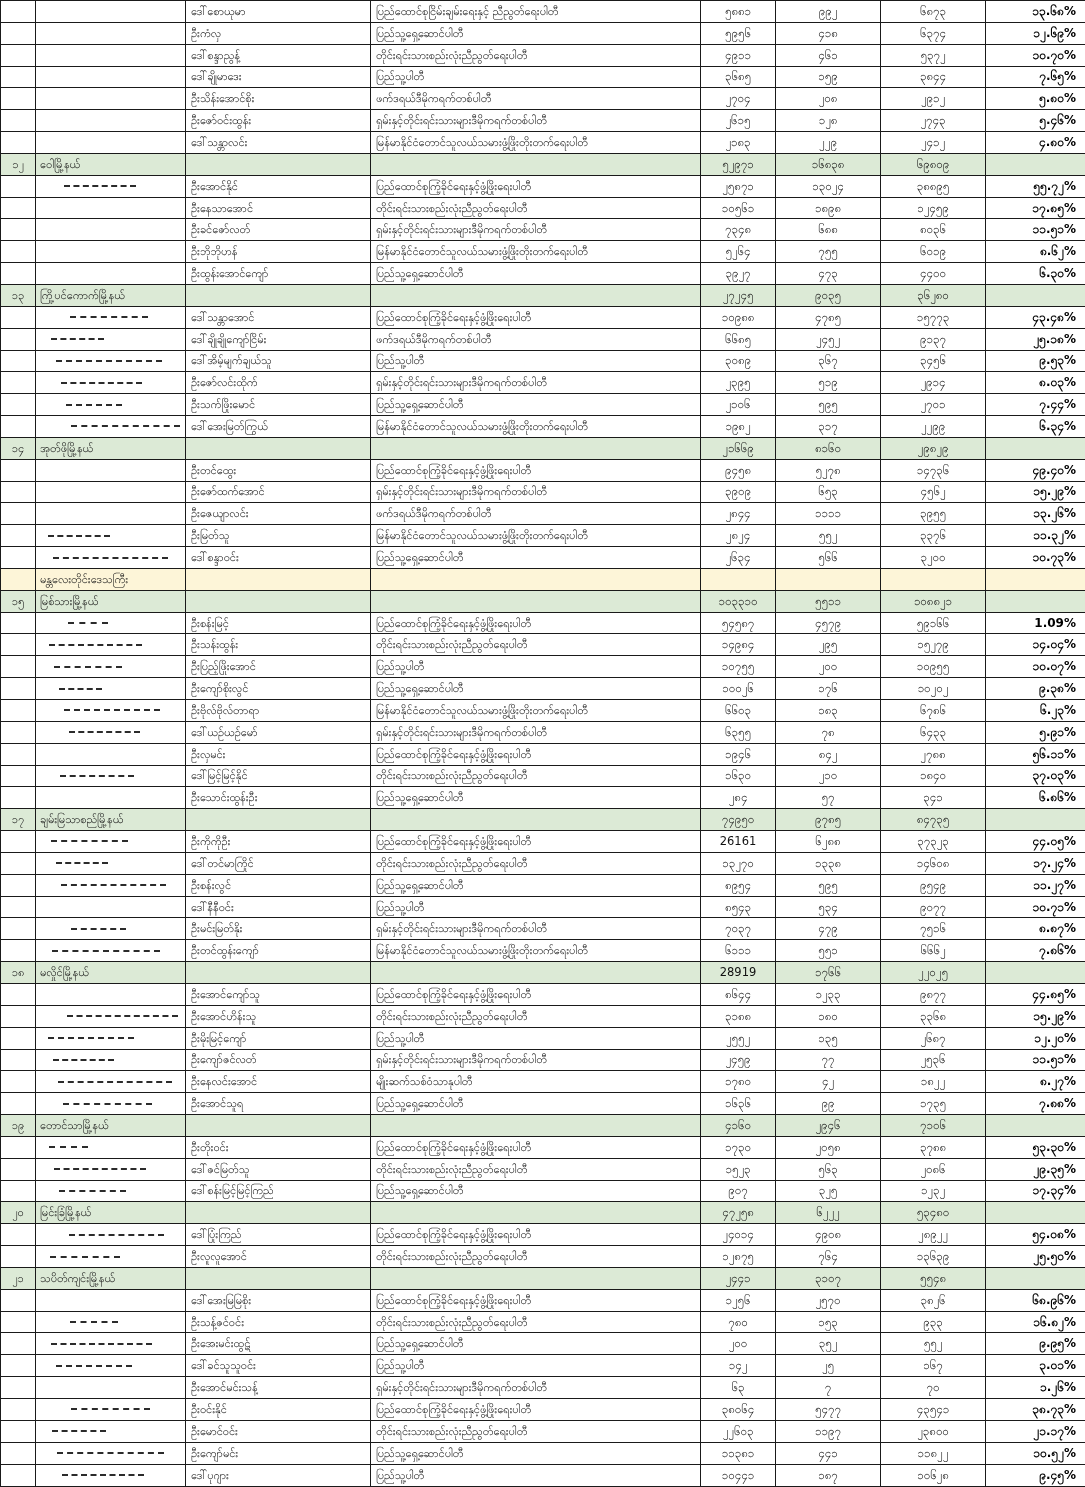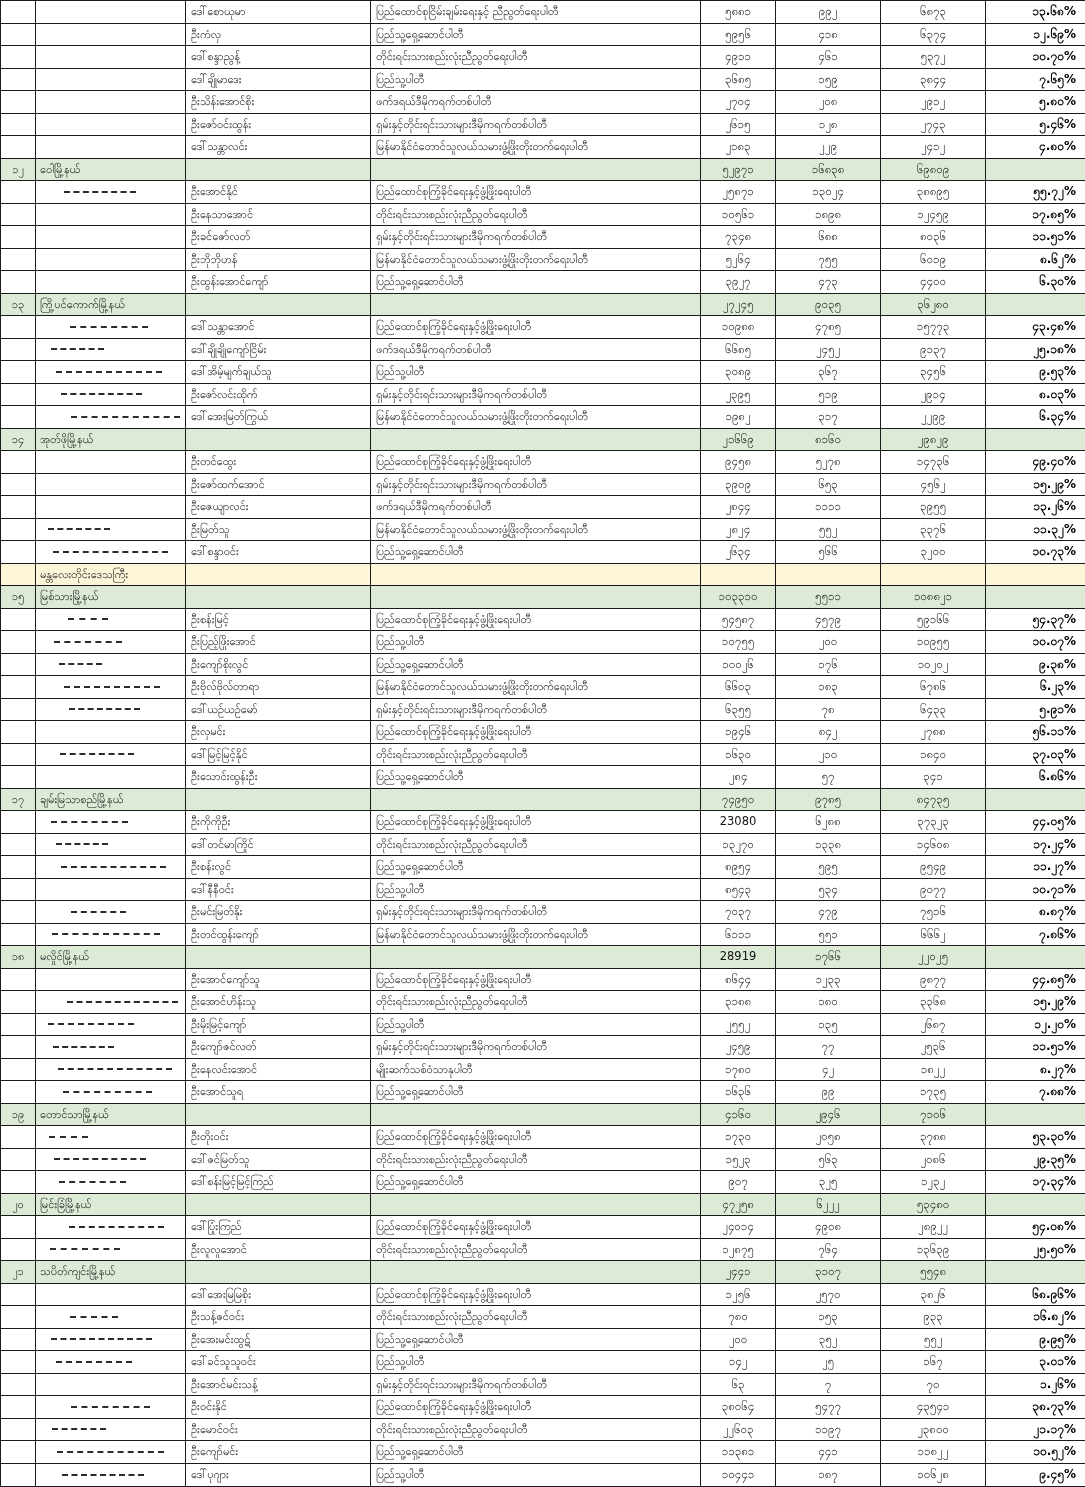--- a/index.html
+++ b/index.html
@@ -221,20 +221,32 @@
           <td class="name">ဦးဇော်လင်းထိုက်</td>
           <td class="party">ရှမ်းနှင့်တိုင်းရင်းသားများဒီမိုကရက်တစ်ပါတီ</td>
           <td class="num">၂၃၉၅</td>
           <td class="num">၅၁၉</td>
           <td class="num">၂၉၁၄</td>
           <td class="pct">၈.၀၃%</td>
         </tr>
         <tr class="candidate">
           <td class="no"></td>
           <td class="twp">
+            <div class="dash" style="width: 56px; margin-left: 26px;"></div>
+          </td>
+          <td class="name">ဦးသက်ဖြိုးမောင်</td>
+          <td class="party">ပြည်သူ့ရှေ့ဆောင်ပါတီ</td>
+          <td class="num">၂၁၀၆</td>
+          <td class="num">၅၉၅</td>
+          <td class="num">၂၇၀၁</td>
+          <td class="pct">၇.၄၄%</td>
+        </tr>
+        <tr class="candidate">
+          <td class="no"></td>
+          <td class="twp">
             <div class="dash" style="width: 109px; margin-left: 31px;"></div>
           </td>
           <td class="name">ဒေါ်အေးမြတ်ကြွယ်</td>
           <td class="party">မြန်မာနိုင်ငံတောင်သူလယ်သမားဖွံ့ဖြိုးတိုးတက်ရေးပါတီ</td>
           <td class="num">၁၉၈၂</td>
           <td class="num">၃၁၇</td>
           <td class="num">၂၂၉၉</td>
           <td class="pct">၆.၃၄%</td>
         </tr>
         <tr class="township">
@@ -324,21 +336,33 @@
         <tr class="candidate">
           <td class="no"></td>
           <td class="twp">
             <div class="dash" style="width: 40px; margin-left: 28px;"></div>
           </td>
           <td class="name">ဦးစန်းမြင့်</td>
           <td class="party">ပြည်ထောင်စုကြံ့ခိုင်ရေးနှင့်ဖွံ့ဖြိုးရေးပါတီ</td>
           <td class="num">၅၄၅၈၇</td>
           <td class="num">၄၅၇၉</td>
           <td class="num">၅၉၁၆၆</td>
-          <td class="pct">၅၄.၃၇%</td>
+          <td class="pct">1.09%</td>
+        </tr>
+        <tr class="candidate">
+          <td class="no"></td>
+          <td class="twp">
+            <div class="dash" style="width: 93px; margin-left: 9px;"></div>
+          </td>
+          <td class="name">ဦးသန်းထွန်း</td>
+          <td class="party">တိုင်းရင်းသားစည်းလုံးညီညွတ်ရေးပါတီ</td>
+          <td class="num">၁၄၉၈၄</td>
+          <td class="num">၂၉၅</td>
+          <td class="num">၁၅၂၇၉</td>
+          <td class="pct">၁၄.၀၄%</td>
         </tr>
         <tr class="candidate">
           <td class="no"></td>
           <td class="twp">
             <div class="dash" style="width: 68px; margin-left: 14px;"></div>
           </td>
           <td class="name">ဦးပြည့်ဖြိုးအောင်</td>
           <td class="party">ပြည်သူ့ပါတီ</td>
           <td class="num">၁၀၇၅၅</td>
           <td class="num">၂၀၀</td>
@@ -423,21 +447,21 @@
           <td class="num">၈၄၇၃၅</td>
           <td class="pct"></td>
         </tr>
         <tr class="candidate">
           <td class="no"></td>
           <td class="twp">
             <div class="dash" style="width: 77px; margin-left: 11px;"></div>
           </td>
           <td class="name">ဦးကိုကိုဦး</td>
           <td class="party">ပြည်ထောင်စုကြံ့ခိုင်ရေးနှင့်ဖွံ့ဖြိုးရေးပါတီ</td>
-          <td class="num">23080</td>
+          <td class="num">26161</td>
           <td class="num">၆၂၈၈</td>
           <td class="num">၃၇၃၂၃</td>
           <td class="pct">၄၄.၀၅%</td>
         </tr>
         <tr class="candidate">
           <td class="no"></td>
           <td class="twp">
             <div class="dash" style="width: 52px; margin-left: 16px;"></div>
           </td>
           <td class="name">ဒေါ်တင်မာကြိုင်</td>

